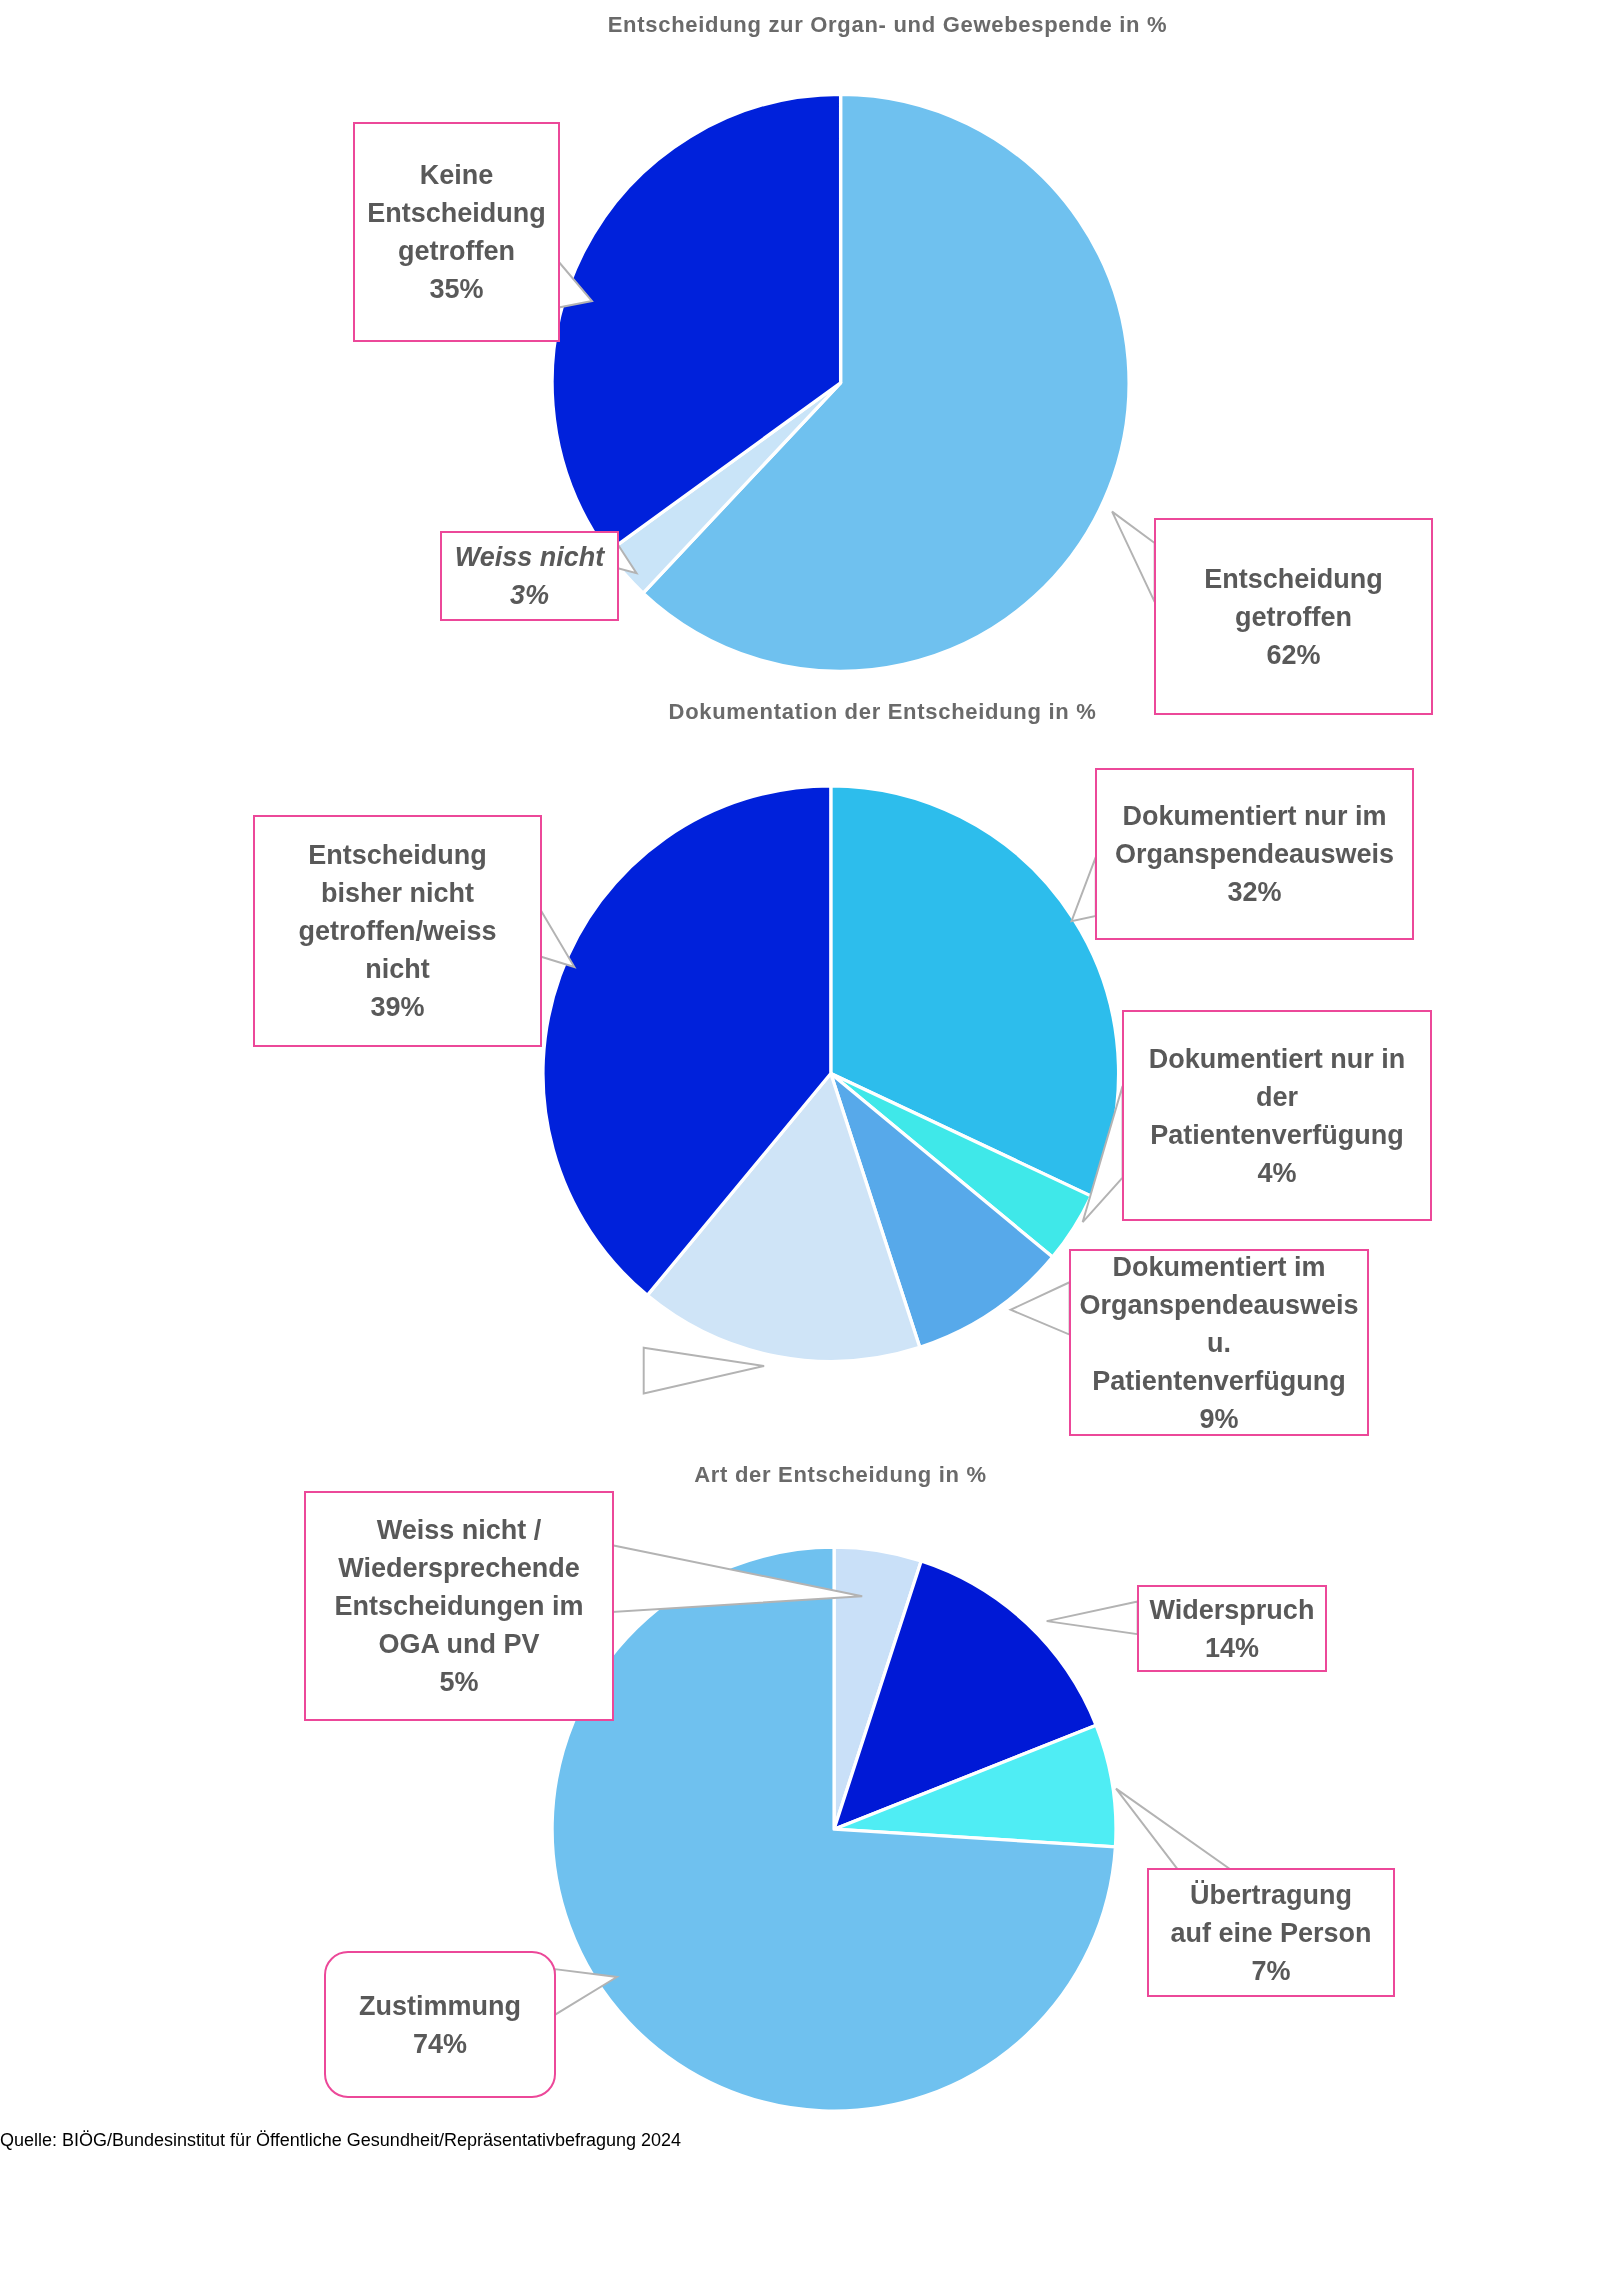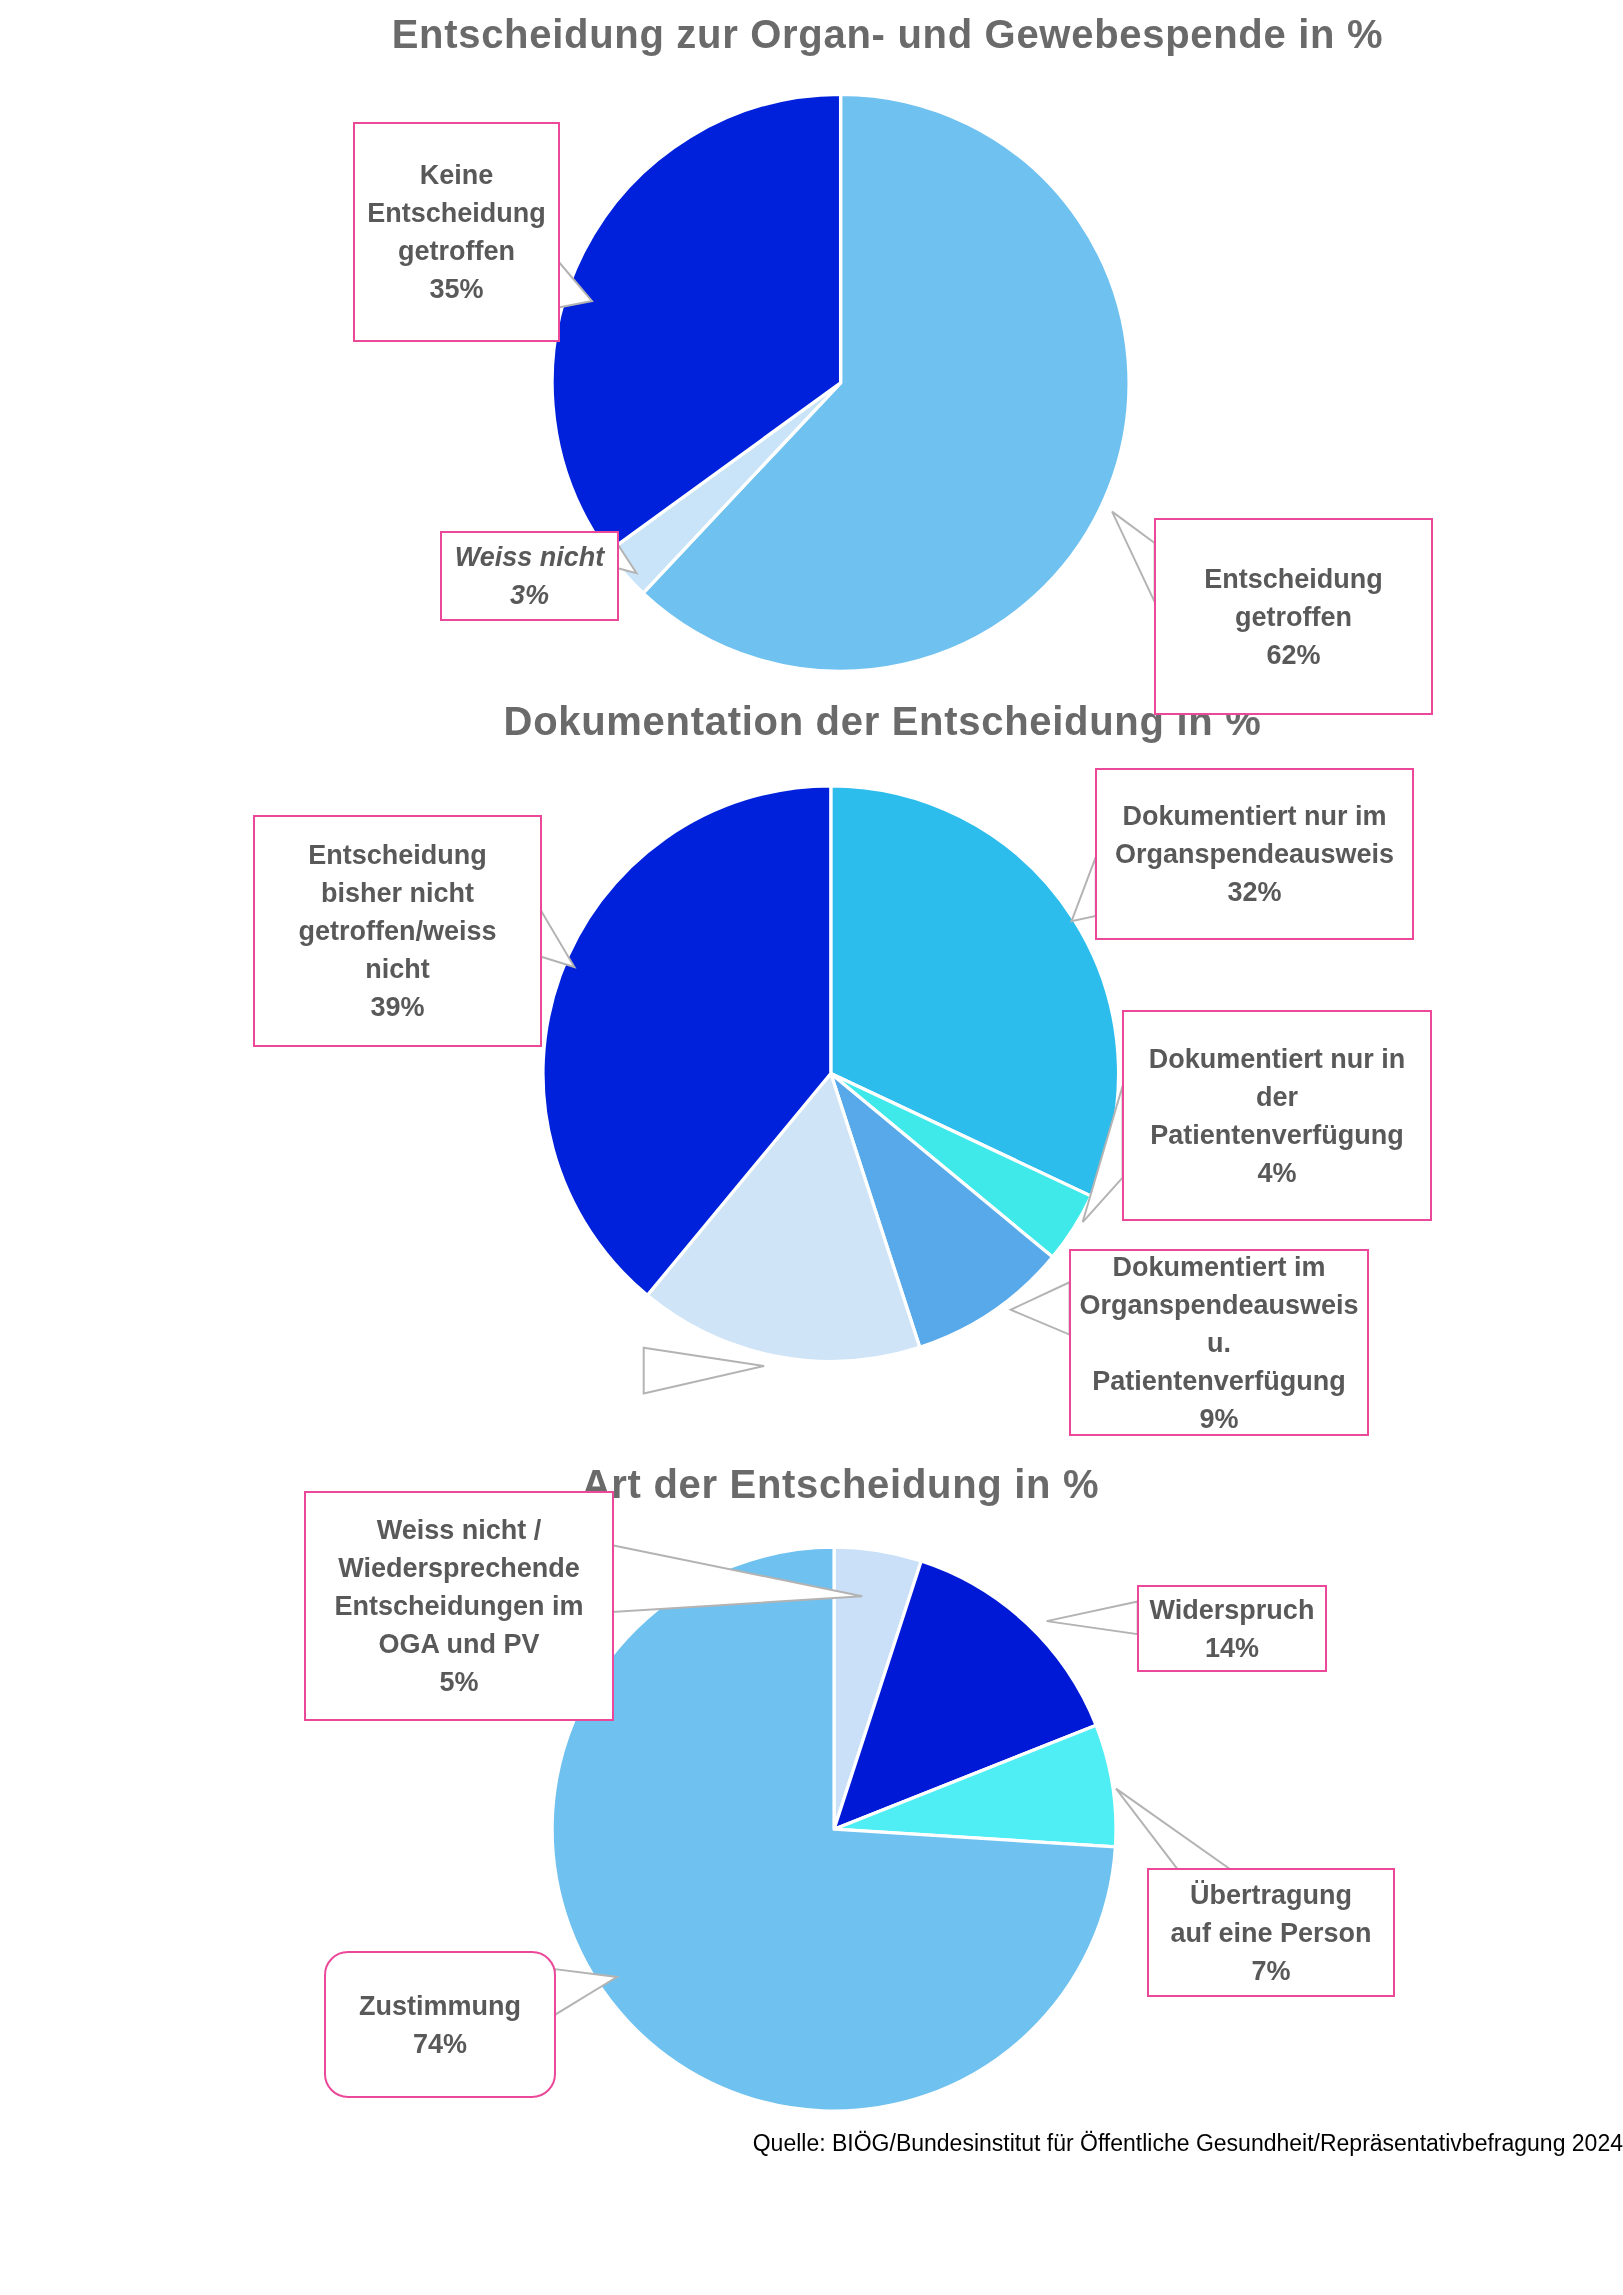--- a/index.html
+++ b/index.html
@@ -8,21 +8,21 @@
     width:1623px;height:2295px;
     background:#ffffff;
     font-family:"Liberation Sans", sans-serif;
     overflow:hidden;
   }
   .layer{position:absolute;left:0;top:0;}
   .chart-title{
     position:absolute;
     text-align:center;
     font-weight:bold;
-    font-size:40px;
+    font-size:22px;
     color:#6a6a6a;
     letter-spacing:0.7px;
   }
   .t1{left:364px;top:11.8px;width:1047px;}
   .t2{left:359px;top:699px;width:1047px;}
   .t3{left:317px;top:1462px;width:1047px;}
   .callout{
     position:absolute;
     box-sizing:border-box;
     background:#ffffff;
@@ -50,22 +50,22 @@
   .cb-oga-pv{left:1069px;top:1249px;width:300px;height:187px;}
   .cb-not-doc{left:255px;top:1292px;width:390px;height:147px;}
   
   .cb-dk-oga-pv{left:304px;top:1491px;width:310px;height:230px;}
   .cb-objection{left:1137px;top:1585px;width:190px;height:87px;}
   .cb-transfer{left:1147px;top:1868px;width:248px;height:129px;}
   .cb-consent{left:324px;top:1951px;width:232px;height:147px;border-radius:24px;}
   .source-note{
     position:absolute;
     left:0;top:2130px;width:1623px;
-    text-align:right;
-    font-size:23px;
+    text-align:left;
+    font-size:18px;
     color:#000000;
     z-index:3;
   }
   .pointer{fill:#ffffff;stroke:#b3b3b3;stroke-width:3;}
 </style>
 </head>
 <body>
 
 <div class="page">
 

